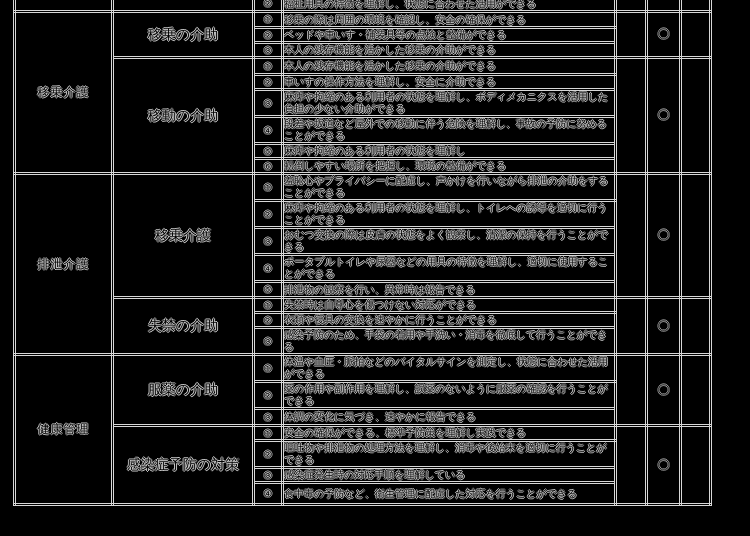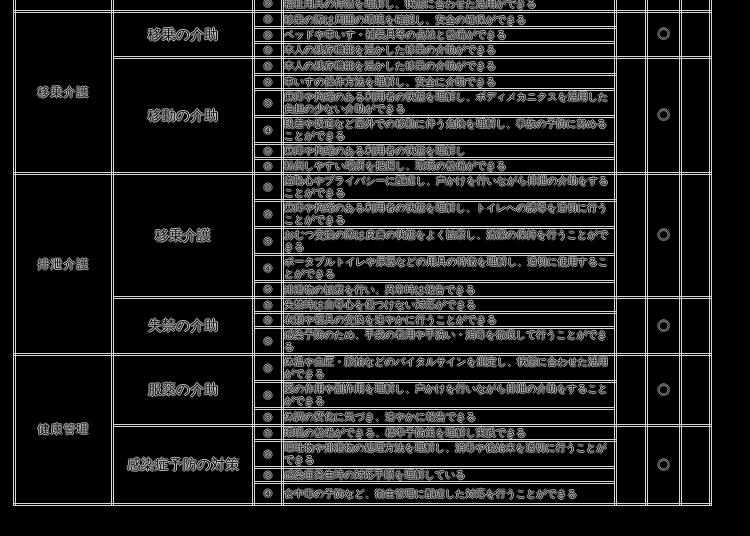--- a/index.html
+++ b/index.html
@@ -131,30 +131,30 @@
           <td class="cat" rowspan="7">健康管理</td>
           <td class="sub" rowspan="3">服薬の介助</td>
           <td class="num">①</td>
           <td class="txt">体温や血圧・脈拍などのバイタルサインを測定し、状態に合わせた活用ができる</td>
           <td class="r1" rowspan="3"></td>
           <td class="r2" rowspan="3">〇</td>
           <td class="r3" rowspan="3"></td>
         </tr>
         <tr style="height: 25px;">
           <td class="num">②</td>
-          <td class="txt">薬の作用や副作用を理解し、声かけを行いながら排泄の介助をすることができる</td>
+          <td class="txt">薬の作用や副作用を理解し、誤薬のないように服薬の確認を行うことができる</td>
         </tr>
         <tr style="height: 17px;">
           <td class="num">③</td>
           <td class="txt">体調の変化に気づき、速やかに報告できる</td>
         </tr>
         <tr style="height: 15px;">
           <td class="sub" rowspan="4">感染症予防の対策</td>
           <td class="num">①</td>
-          <td class="txt">環境の整備ができる、標準予防策を理解し実践できる</td>
+          <td class="txt">安全の確保ができる、標準予防策を理解し実践できる</td>
           <td class="r1" rowspan="4"></td>
           <td class="r2" rowspan="4">〇</td>
           <td class="r3" rowspan="4"></td>
         </tr>
         <tr style="height: 25px;">
           <td class="num">②</td>
           <td class="txt">嘔吐物や排泄物の処理方法を理解し、消毒や後始末を適切に行うことができる</td>
         </tr>
         <tr style="height: 15px;">
           <td class="num">③</td>

